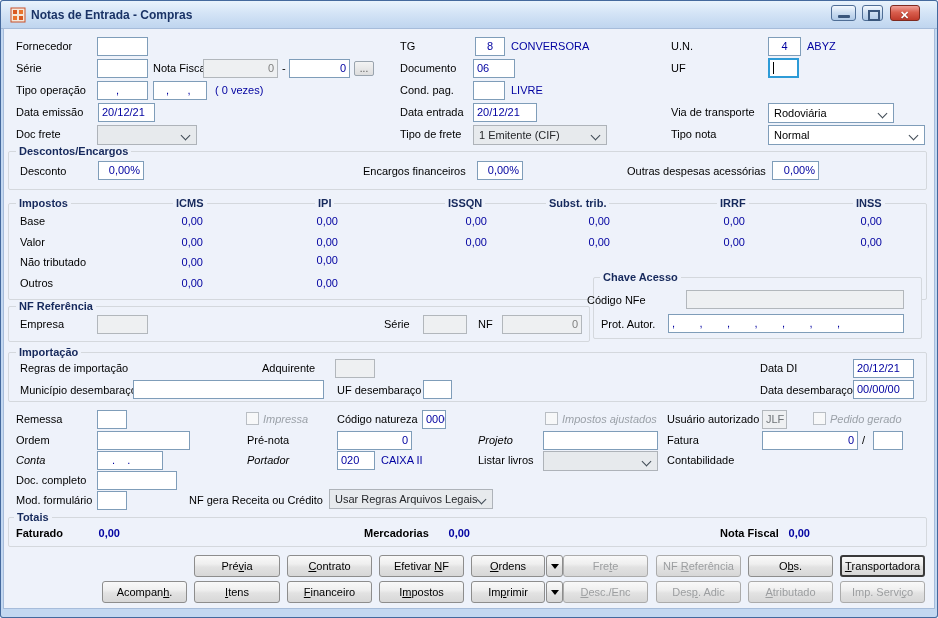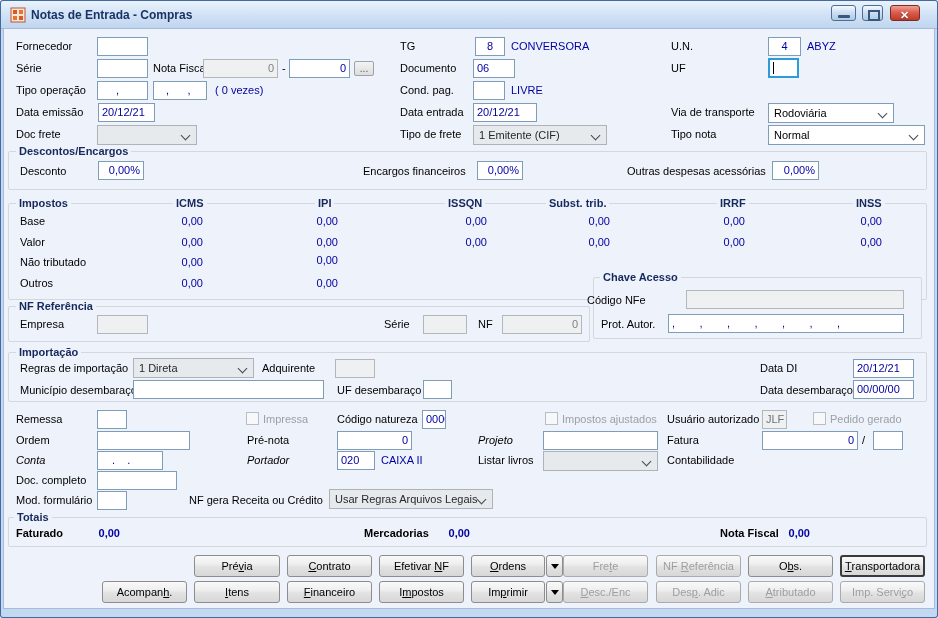--- a/index.html
+++ b/index.html
@@ -16,21 +16,21 @@
            background:linear-gradient(#F4F9FE,#CBDDF1 50%,#AFC9E6);box-sizing:border-box;}
   .win-btn.close{background:linear-gradient(#F0A198,#D95F4E 45%,#C03A2B);border-color:#7E2A20;}
   .glyph-min{position:absolute;left:6px;top:9px;width:12px;height:3px;background:#39567C;border-radius:1px;}
   .glyph-max{position:absolute;left:5px;top:4px;width:8px;height:7px;border:2px solid #39567C;}
   .glyph-x{position:absolute;left:9px;top:3px;color:#fff;font-weight:bold;font-size:11px;text-shadow:0 1px 1px #7E2A20;}
   
   .l{position:absolute;color:#000;white-space:nowrap;line-height:13px;}
   .l.b{font-weight:bold;}
   .l.nav{color:#0000A0;}
   .l.it{font-style:italic;}
-  .l.dis{color:#9BA1A8;}
+  .l.dis{color:#9BA1A8;font-style:italic;}
   .l.grp-t{font-weight:bold;color:#16295C;background:#EEF2FA;padding:0 3px;z-index:3;}
   
   .inp{position:absolute;box-sizing:border-box;height:19px;background:#fff;border:1px solid #7F9DB9;
        color:#0000A0;padding:2px 3px 0 3px;overflow:hidden;white-space:nowrap;}
   .inp.gray{background:#EEF0F2;border-color:#B2B7BC;color:#808080;}
   .inp.right{text-align:right;}
   .inp.center{text-align:center;}
   .inp.pre{white-space:pre;}
   .inp.focus{border:2px solid #2D9BD7;height:20px;padding-top:1px;}
   .caret{position:absolute;left:3px;top:2px;width:1px;height:12px;background:#000;}
@@ -183,21 +183,20 @@
   <span class="l" style="left:20px;top:318px;">Empresa</span>
   <div class="inp gray" style="left:97px;top:315px;width:51px;"></div>
   <span class="l" style="left:384px;top:318px;">Série</span>
   <div class="inp gray" style="left:423px;top:315px;width:44px;"></div>
   <span class="l" style="left:478px;top:318px;">NF</span>
   <div class="inp gray right" style="left:502px;top:315px;width:80px;">0</div>
 
   <div class="grp" style="left:8px;top:352px;width:917px;height:48px;"></div>
   <span class="l grp-t" style="left:16px;top:346px;">Importação</span>
   <span class="l" style="left:20px;top:362px;">Regras de importação</span>
-  <div class="combo gray" style="left:133px;top:358px;width:121px;"><span>1 Direta</span><span class="chev"></span></div>
   <span class="l" style="left:262px;top:362px;">Adquirente</span>
   <div class="inp gray" style="left:335px;top:359px;width:40px;"></div>
   <span class="l" style="left:760px;top:362px;">Data DI</span>
   <div class="inp" style="left:853px;top:359px;width:61px;">20/12/21</div>
   <span class="l" style="left:20px;top:384px;">Município desembaraço</span>
   <div class="inp" style="left:133px;top:380px;width:191px;"></div>
   <span class="l" style="left:337px;top:384px;">UF desembaraço</span>
   <div class="inp" style="left:423px;top:380px;width:29px;"></div>
   <span class="l" style="left:760px;top:384px;">Data desembaraço</span>
   <div class="inp" style="left:853px;top:380px;width:61px;">00/00/00</div>

